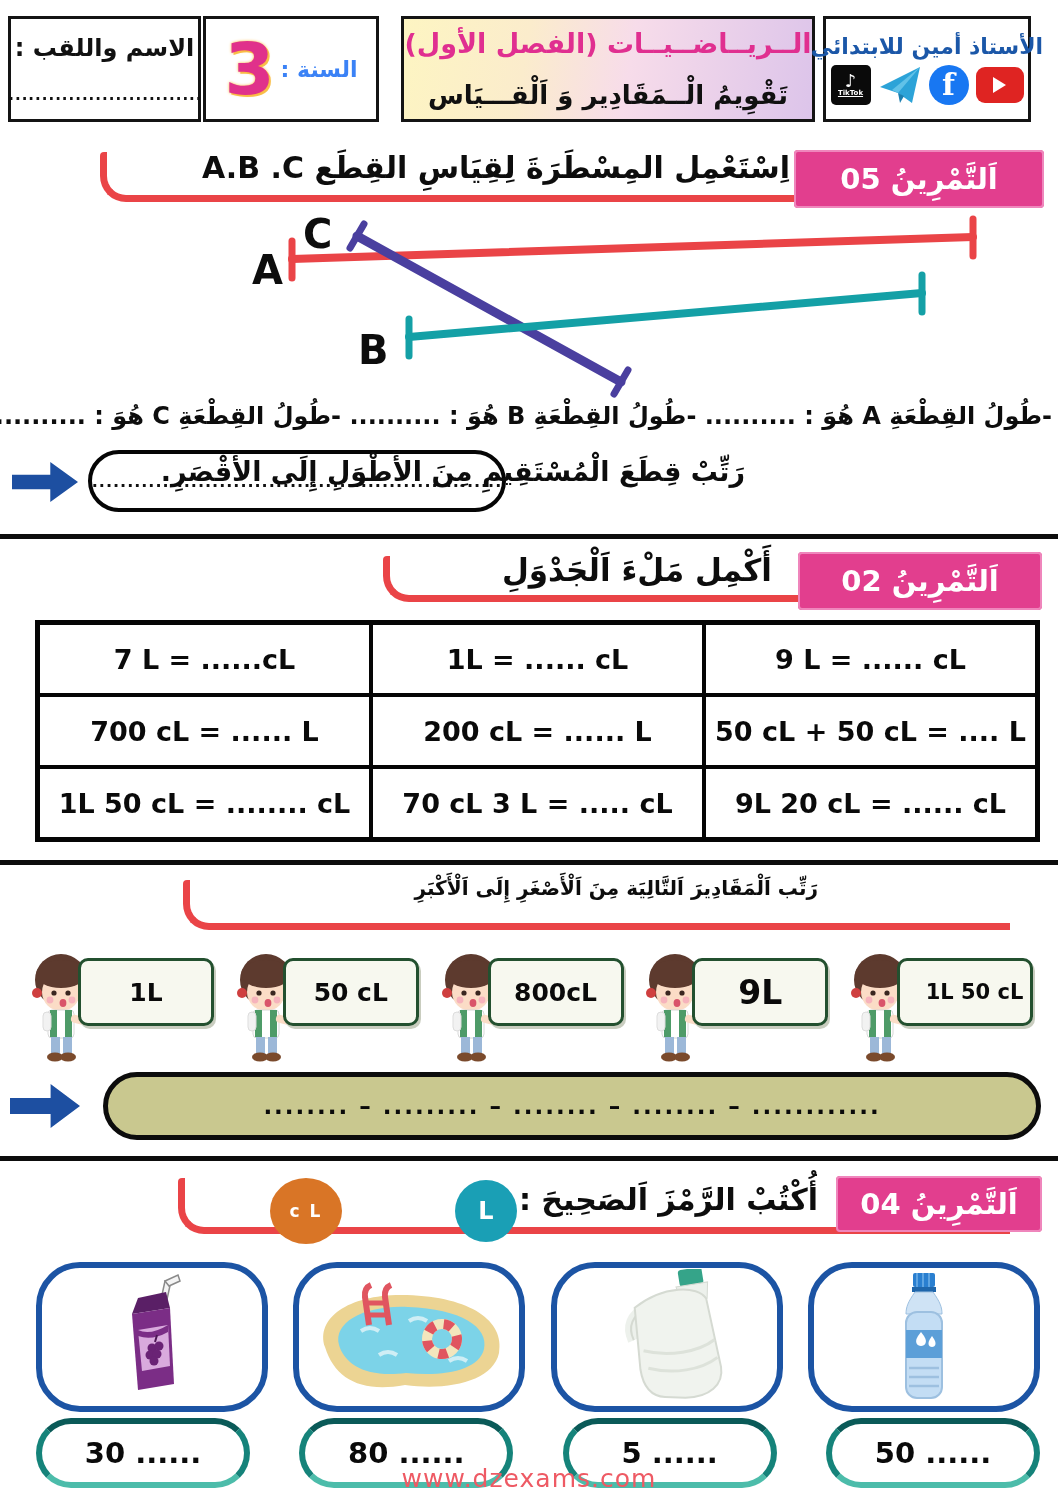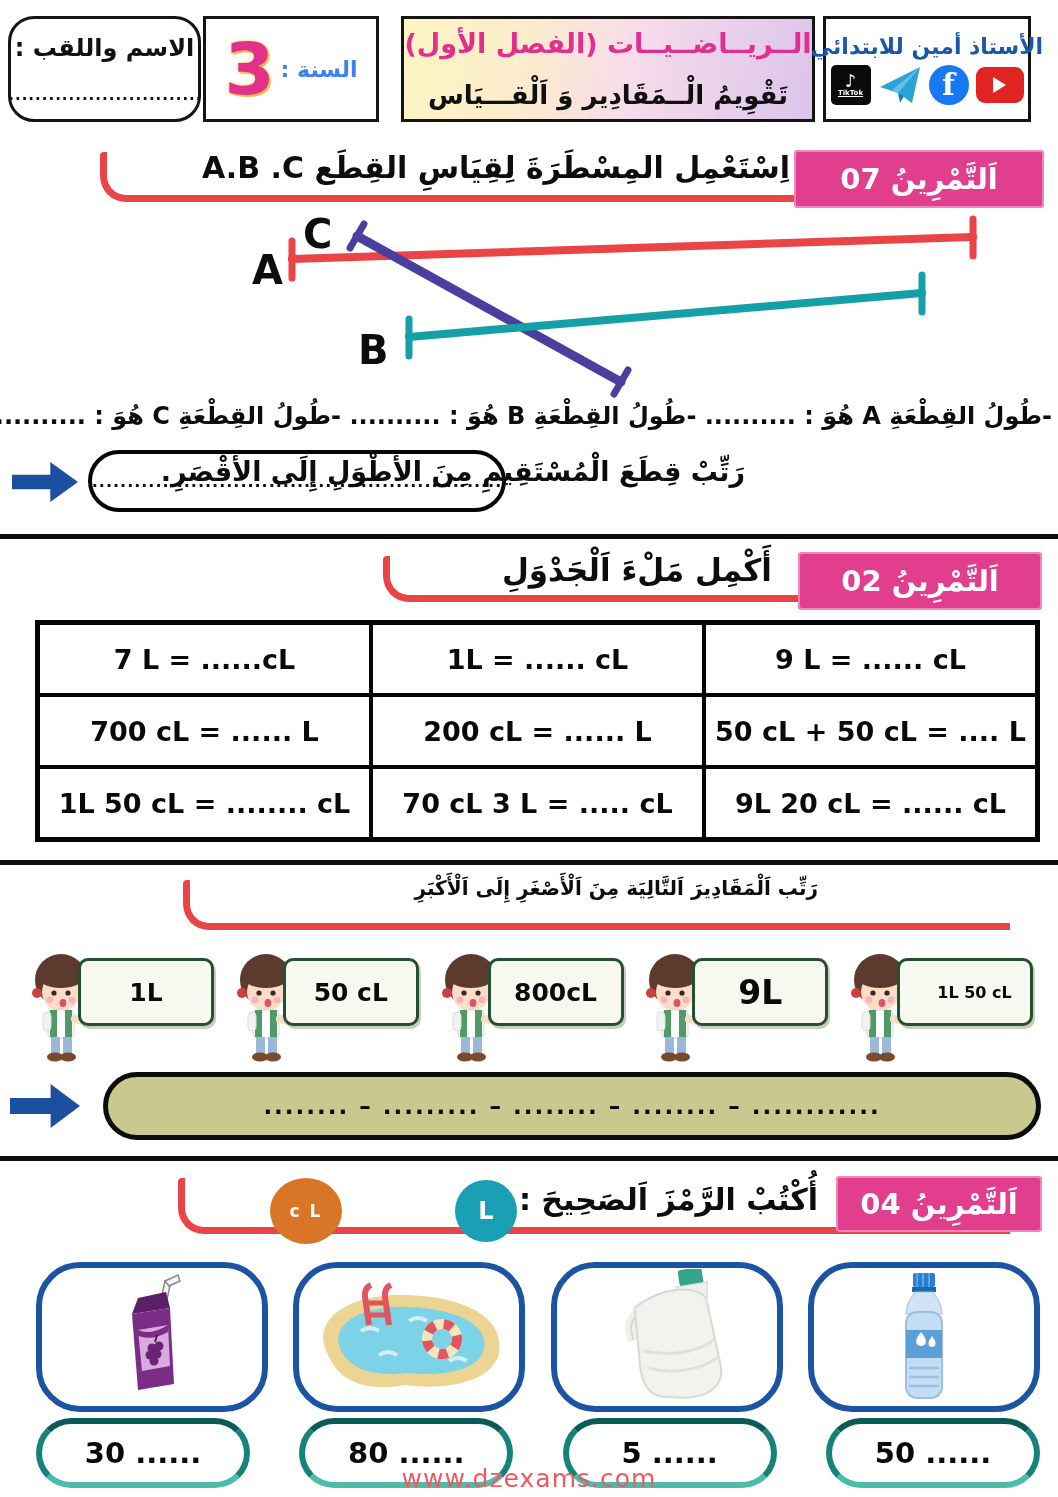--- a/index.html
+++ b/index.html
@@ -2,21 +2,21 @@
 <html lang="ar"><head>
 <meta charset="utf-8">
 <style>
   * { margin:0; padding:0; box-sizing:border-box; }
   body { background:#888; font-family:"DejaVu Sans", sans-serif; }
   .page { position:relative; width:1058px; height:1497px; background:#fff; margin:0 auto; overflow:hidden; font-family:"DejaVu Sans", sans-serif; }
 
   
   .header { position:absolute; top:16px; left:8px; width:1042px; height:106px; display:flex; }
   .hbox { border:3px solid #141414; background:#fff; height:106px; }
-  .name-box { width:193px; margin-right:2px; display:flex; flex-direction:column; align-items:center; justify-content:center; gap:24px; direction:rtl;border-radius:26px; }
+  .name-box { width:193px; margin-right:2px; display:flex; flex-direction:column; align-items:center; justify-content:center; gap:24px; direction:rtl; }
   .name-label { font-weight:bold; font-size:24px; color:#111; }
   .name-dots { font-weight:bold; font-size:15px; letter-spacing:1px; color:#111; white-space:nowrap; overflow:hidden; width:196px; text-align:center;}
   .year-box { width:176px; display:flex; align-items:center; justify-content:center; direction:rtl; gap:6px; }
   .year-label { font-weight:bold; font-size:22px; color:#3b82f6; }
   .year-value { font-weight:bold; font-size:72px; line-height:1; color:#e0318b; text-shadow:0 0 3px #f9b233, 2px 2px 0 #f9c04d; }
   .title-box { width:414px; margin-left:22px; background:linear-gradient(100deg,#fdf5c2 0%,#fbeccc 30%,#f7dcea 55%,#dcc4ea 100%); display:flex; flex-direction:column; align-items:center; justify-content:center; gap:21px; direction:rtl; }
   .title-line1 { color:#e02f90; font-weight:bold; font-size:27px; white-space:nowrap; }
   .title-line2 { color:#101010; font-weight:bold; font-size:26px; white-space:nowrap; }
   .brand-box { width:208px; margin-left:8px; display:flex; flex-direction:column; align-items:center; justify-content:center; gap:6px; }
   .brand-text { color:#1b57a8; font-weight:bold; font-size:22px; direction:rtl; white-space:nowrap; }
@@ -57,21 +57,21 @@
 
   
   .ex3-title { right:240px; top:876px; font-size:20px; }
   .badge-3 { right:16px; top:878px; width:202px; height:56px; }
   .bracket-3 { left:183px; top:880px; width:827px; height:50px; }
   .kids-row { position:absolute; top:946px; left:22px; width:1016px; height:118px; display:flex; justify-content:space-between; }
   .kid-unit { position:relative; width:197px; height:118px; }
   .kid-svg { position:absolute; left:0; bottom:0; }
   .sign { position:absolute; left:56px; top:12px; width:136px; height:68px; background:#f7f8ef; border:3px solid #23502f; border-radius:10px; display:flex; align-items:center; justify-content:center; font-weight:bold; font-size:25px; color:#0a0a0a; box-shadow:2px 3px 0 #c9cdbf; }
   .kid-unit:nth-child(4) .sign { font-size:33px; }
-  .kid-unit:nth-child(5) .sign { font-size:16px;padding-left:19px; }
+  .kid-unit:nth-child(5) .sign { font-size:21px;padding-left:19px; }
   .olive-pill { position:absolute; top:1072px; left:103px; width:938px; height:68px; background:#c9c88f; border:5px solid #0c0c0c; border-radius:38px; display:flex; align-items:center; justify-content:center; font-weight:bold; font-size:23px; letter-spacing:2px; color:#0a0a0a; }
   .arrow-3 { left:10px; top:1084px; width:70px; height:44px; }
 
   .divider-3 { top:1156px; }
 
   
   .ex4-title { right:240px; top:1182px; font-size:30px; }
   .badge-4 { right:16px; top:1176px; width:206px; height:56px; }
   .bracket-4 { left:178px; top:1178px; width:832px; height:56px; }
   .sym-circle { position:absolute; border-radius:50%; color:#fff; font-weight:bold; display:flex; align-items:center; justify-content:center; }
@@ -120,21 +120,21 @@
           </div>
         <div class="icon-yt">
             <span></span>
           </div>
       </div>
     </div>
   </div>
 
   <div class="bracket bracket-1"></div>
   <div class="ex-title ex1-title">اِسْتَعْمِل المِسْطَرَةَ لِقِيَاسِ القِطَع A.B .C</div>
-  <div class="badge badge-1">اَلتَّمْرِينُ 07</div>
+  <div class="badge badge-1">اَلتَّمْرِينُ 05</div>
 
   <div class="segments-wrap">
     <svg width="1058" height="192" viewBox="0 0 1058 192">
 
       <g>
         <line x1="292" y1="47" x2="973" y2="25" stroke-width="8" stroke-linecap="round" stroke="#ea4447"></line>
         <line x1="292" y1="29" x2="292" y2="66" stroke-width="7" stroke-linecap="round" stroke="#ea4447"></line>
         <line x1="973" y1="7" x2="973" y2="44" stroke-width="7" stroke-linecap="round" stroke="#ea4447"></line>
       </g>
 

